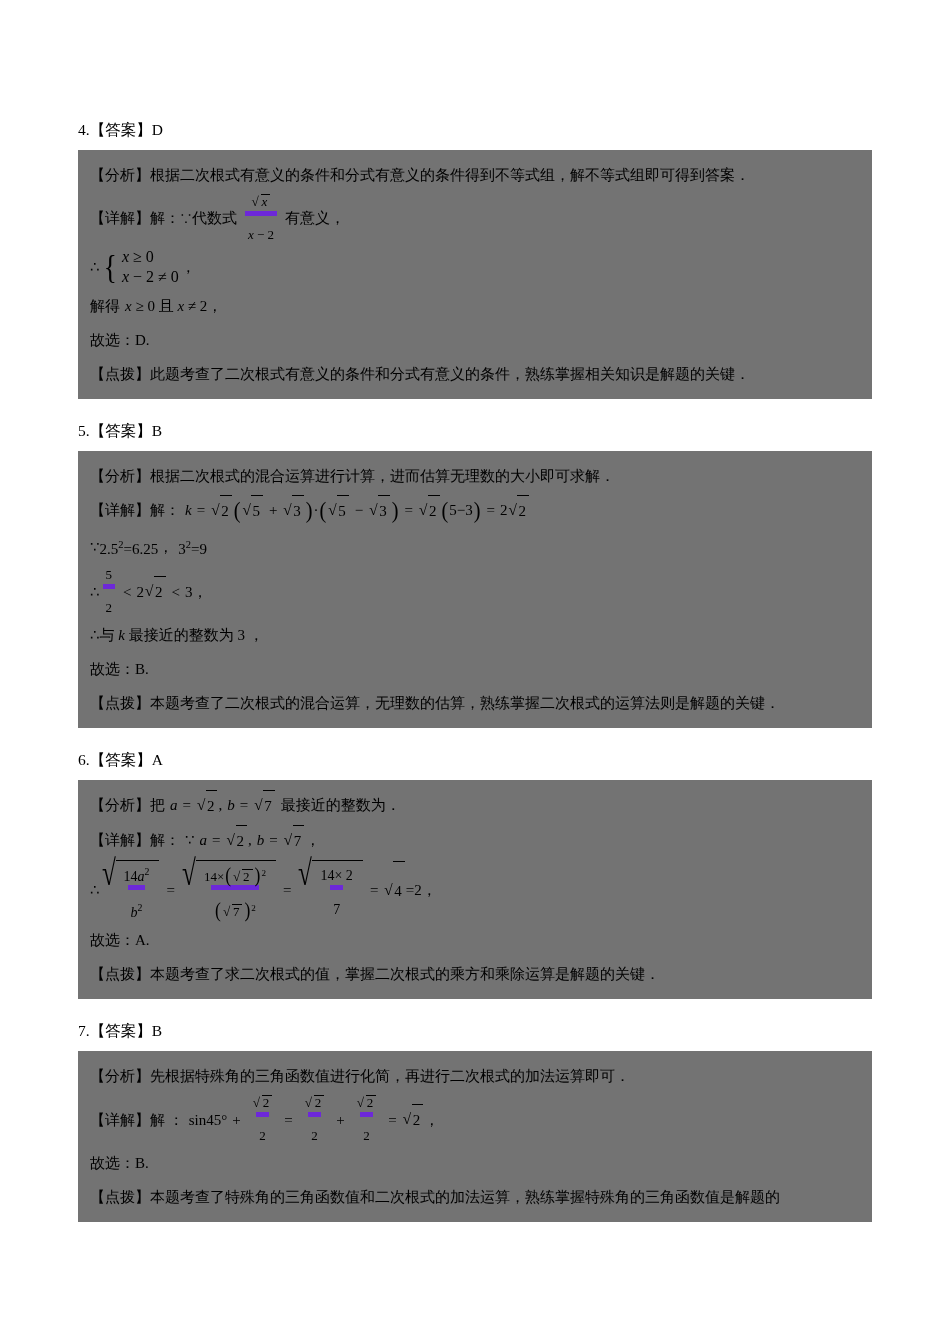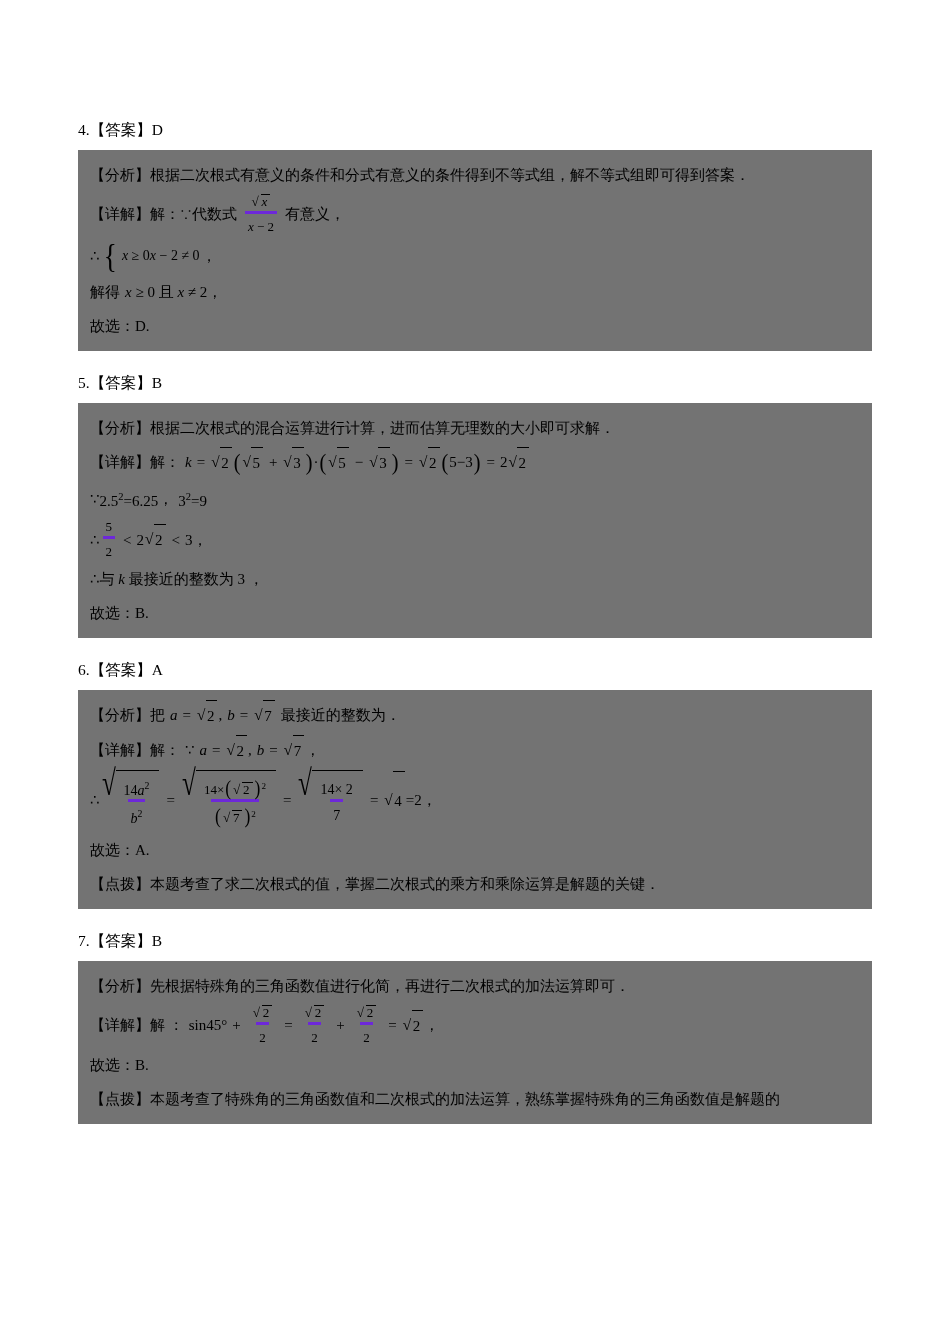--- a/index.html
+++ b/index.html
@@ -57,21 +57,21 @@
   .frac {
     display: inline-flex;
     flex-direction: column;
     align-items: center;
     vertical-align: middle;
     margin: 0 3px;
     font-size: 13px;
     line-height: 1.15;
   }
   .frac .num { padding: 0 3px 1px 3px; }
-  .frac .den { padding: 6px 3px 0 3px; border-top: 3px solid #6d28d9; }
+  .frac .den { padding: 12px 3px 0 3px; border-top: 5px solid #6d28d9; }
   .rad {
     display: inline-block;
     position: relative;
     padding-left: 9px;
     margin: 0 1px;
   }
   .rad::before {
     content: "√";
     position: absolute;
     left: 0;
@@ -113,21 +113,22 @@
     margin: 0 2px;
   }
   .brace .bchar {
     font-size: 34px;
     line-height: 1;
     transform: scaleX(0.8);
     display: inline-block;
   }
   .brace .bitems {
     display: inline-flex;
-    font-size: 14px;
+    flex-direction: column;
+    font-size: 16px;
     line-height: 20px;
     padding-left: 4px;
   }
   .paren-tall {
     font-size: 1.35em;
     line-height: 1;
     display: inline-block;
     transform: scaleY(1.15);
     margin: 0 1px;
   }
@@ -175,20 +176,23 @@
         <span class="cn">解得</span>
         <span class="sp"></span>
         <span><span class="it">x</span> ≥ 0 <span class="cn">且</span> <span class="it">x</span> ≠ 2</span>
         <span>，</span>
       </div>
 
       <div class="row">
         <span class="cn">故选：D.</span>
       </div>
 
+      <div class="row">
+        <span class="tag">【点拨】</span><span class="cn">此题考查了二次根式有意义的条件和分式有意义的条件，熟练掌握相关知识是解题的关键．</span>
+      </div>
     </div>
   </div>
 
   <div class="qblock">
     <div class="ans-line">5.【答案】B</div>
     <div class="grayblock">
 
       <div class="row">
         <span class="tag">【分析】</span><span class="cn">根据二次根式的混合运算进行计算，进而估算无理数的大小即可求解．</span>
       </div>
@@ -244,20 +248,23 @@
           <span class="it">&nbsp;k&nbsp;</span>
           <span class="cn">最接近的整数为</span>
           <span>&nbsp;3&nbsp;</span>
           <span class="cn">，</span>
       </div>
 
       <div class="row">
         <span class="cn">故选：B.</span>
       </div>
 
+      <div class="row">
+        <span class="tag">【点拨】</span><span class="cn">本题考查了二次根式的混合运算，无理数的估算，熟练掌握二次根式的运算法则是解题的关键．</span>
+      </div>
     </div>
   </div>
 
   <div class="qblock">
     <div class="ans-line">6.【答案】A</div>
     <div class="grayblock">
 
       <div class="row mathline">
         <span class="tag">【分析】</span>
         <span class="cn">把</span><span class="sp"></span>

